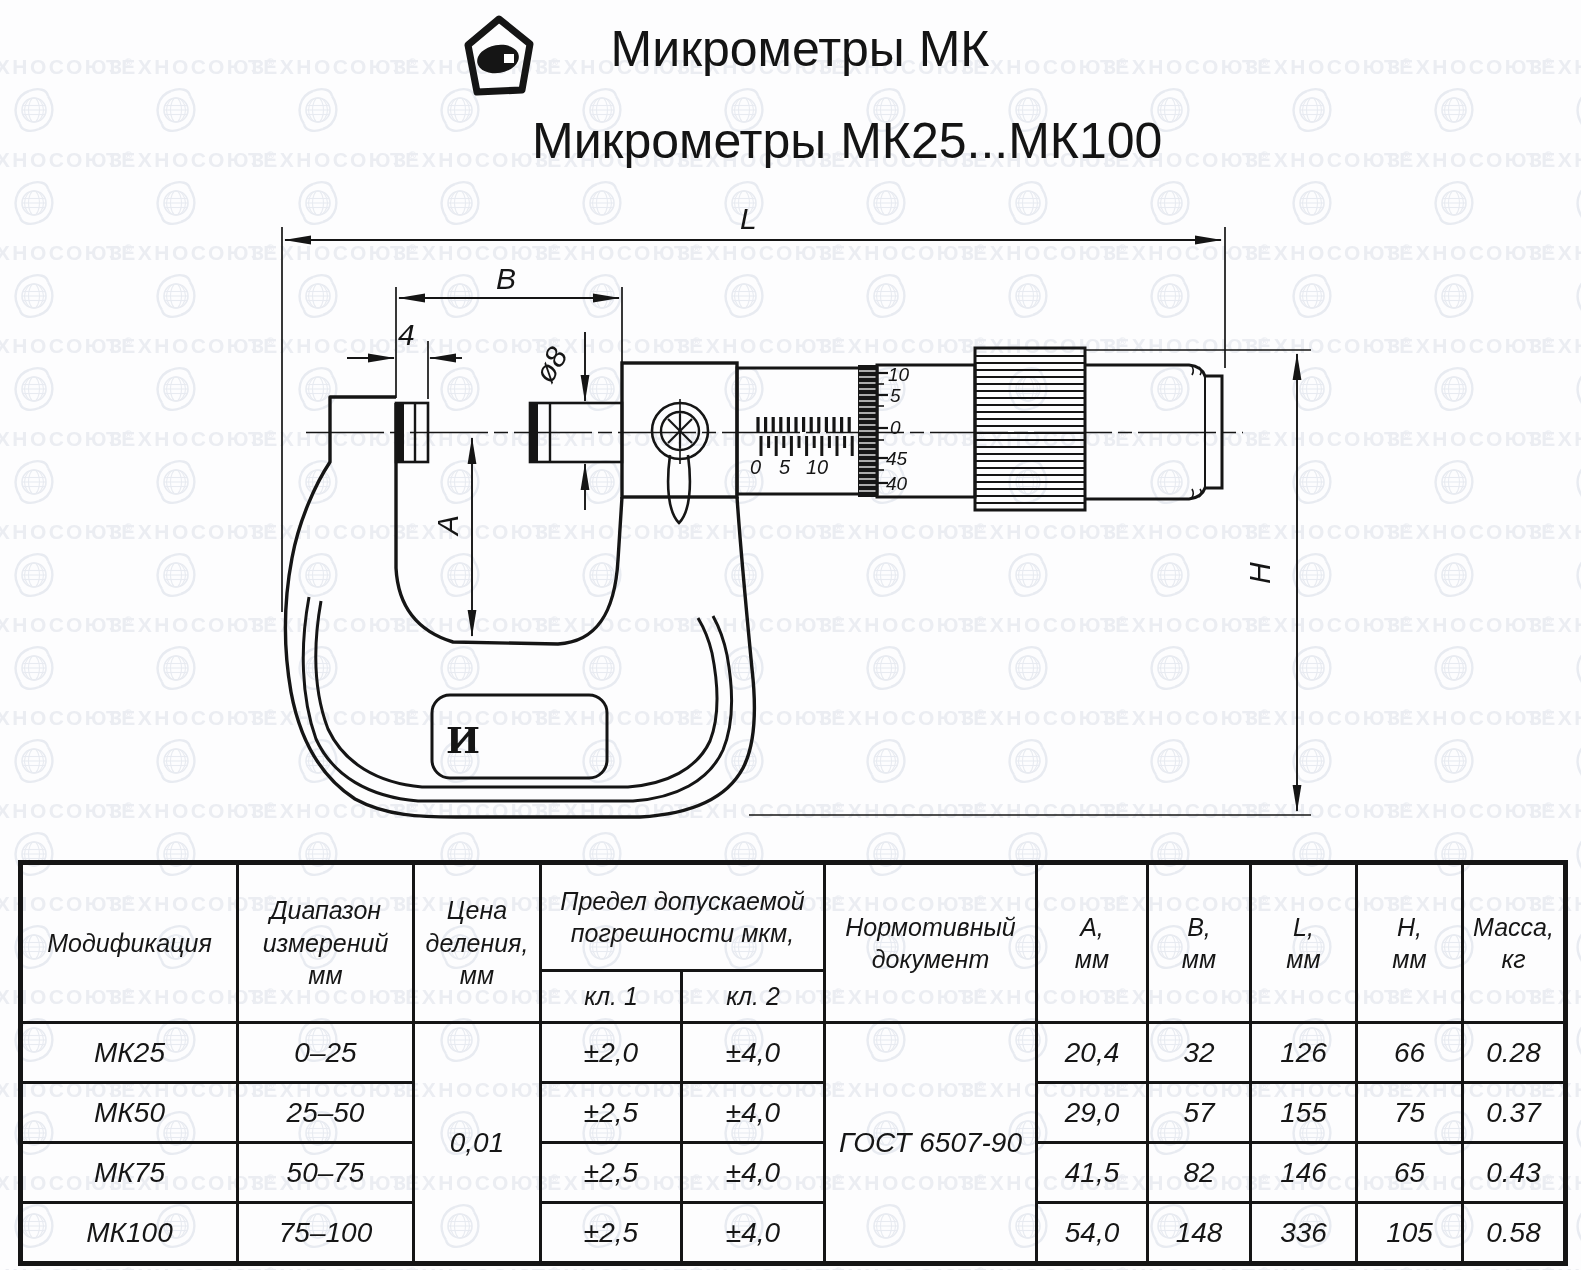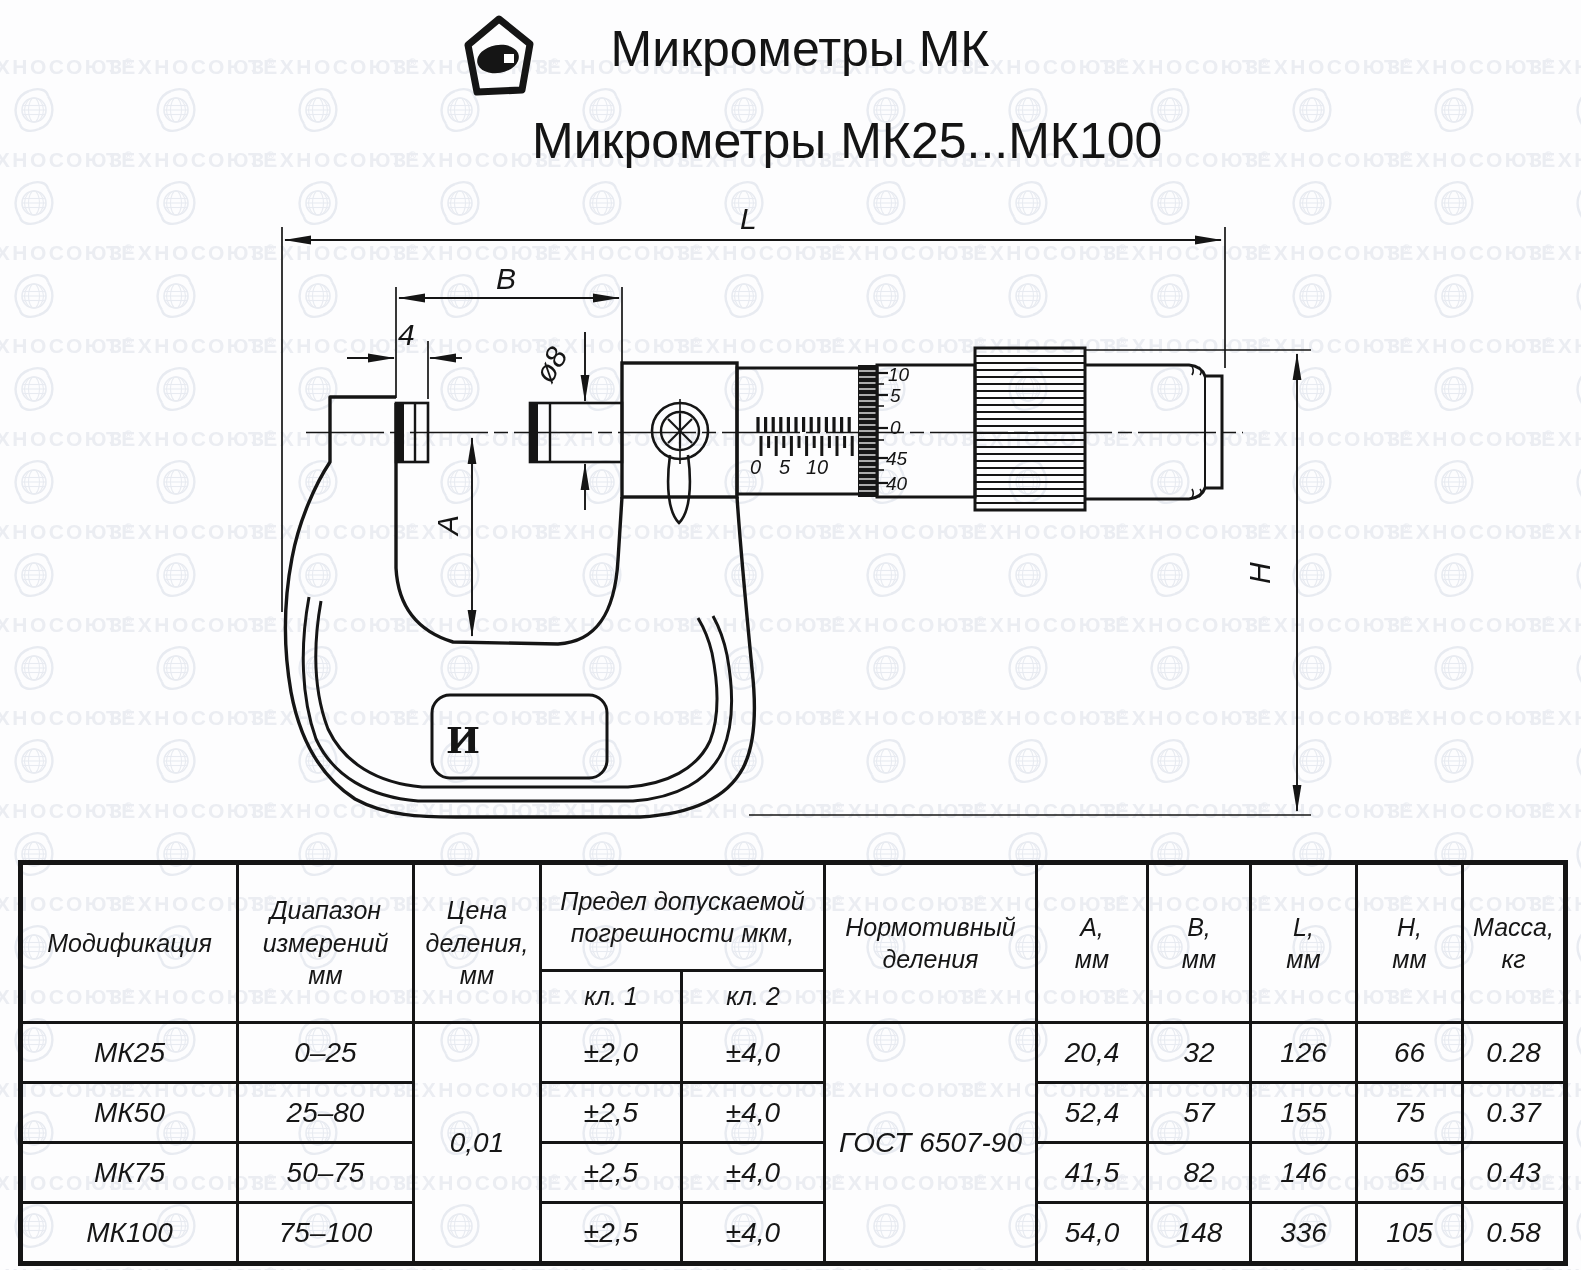--- a/index.html
+++ b/index.html
@@ -2297,21 +2297,21 @@
     <td class="th" rowspan="2">Модификация</td>
     <td class="th" rowspan="2">Диапазон
 измерений
 мм</td>
     <td class="th" rowspan="2">Цена
 деления,
 мм</td>
     <td class="th" colspan="2">Предел допускаемой
 погрешности мкм,</td>
     <td class="th" rowspan="2">Нормотивный
-деления</td>
+документ</td>
     <td class="th" rowspan="2">А,
 мм</td>
     <td class="th" rowspan="2">В,
 мм</td>
     <td class="th" rowspan="2">L,
 мм</td>
     <td class="th" rowspan="2">Н,
 мм</td>
     <td class="th" rowspan="2">Масса,
 кг</td>
@@ -2328,24 +2328,24 @@
     <td class="val">±4,0</td>
     <td class="val" rowspan="4">ГОСТ 6507-90</td>
     <td class="val">20,4</td>
     <td class="val">32</td>
     <td class="val">126</td>
     <td class="val">66</td>
     <td class="val">0.28</td>
   </tr>
   <tr style="height:60px">
     <td class="val">МК50</td>
-    <td class="val">25–80</td>
+    <td class="val">25–50</td>
     <td class="val">±2,5</td>
     <td class="val">±4,0</td>
-    <td class="val">52,4</td>
+    <td class="val">29,0</td>
     <td class="val">57</td>
     <td class="val">155</td>
     <td class="val">75</td>
     <td class="val">0.37</td>
   </tr>
   <tr style="height:60px">
     <td class="val">МК75</td>
     <td class="val">50–75</td>
     <td class="val">±2,5</td>
     <td class="val">±4,0</td>

